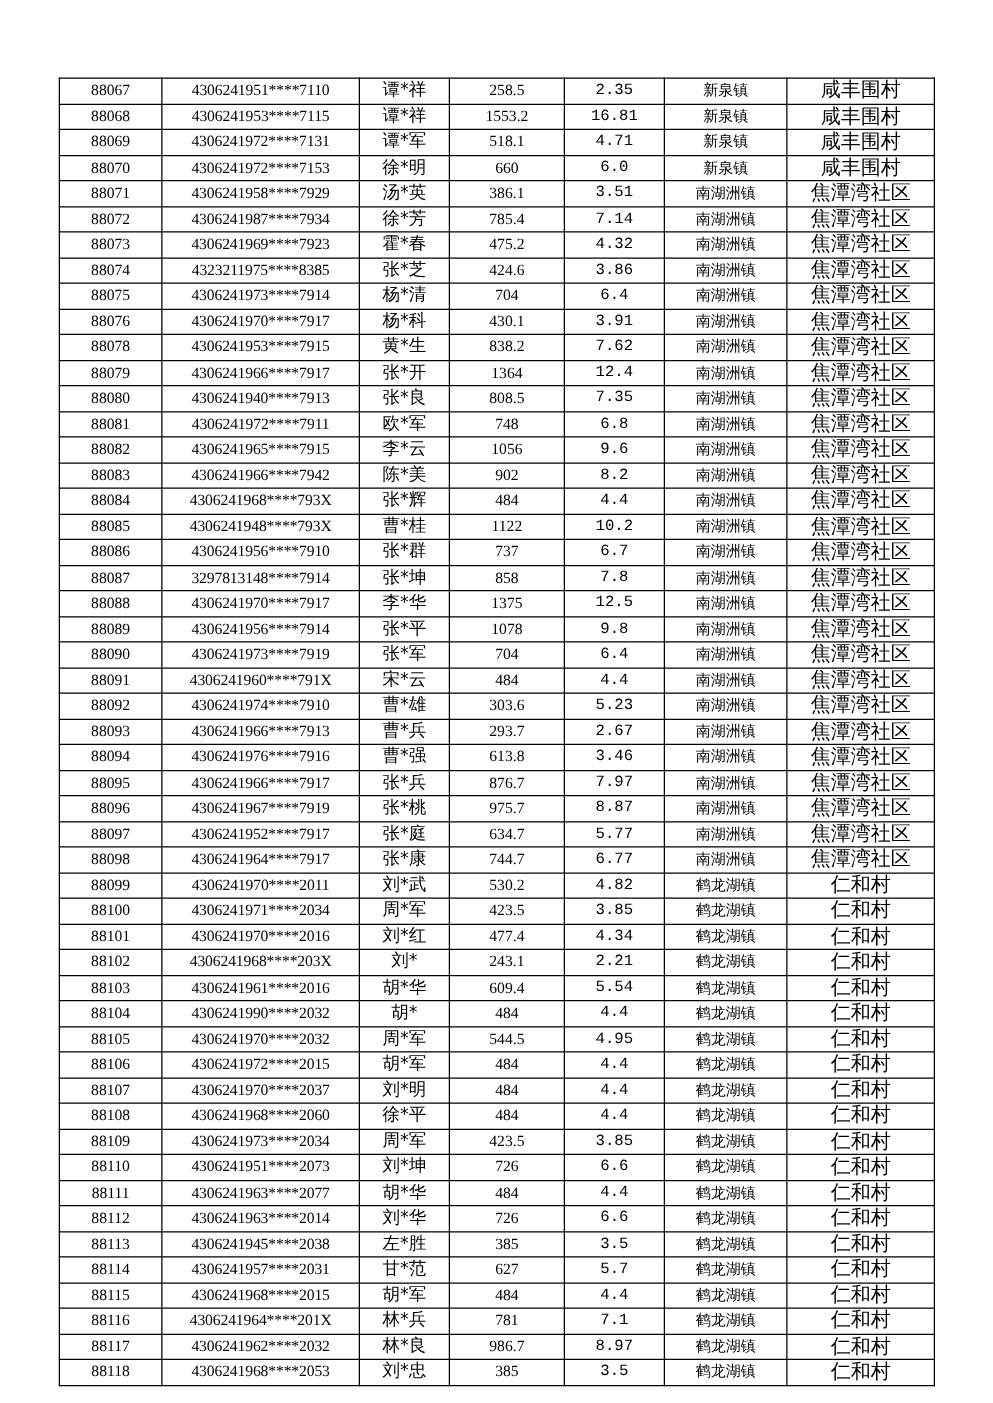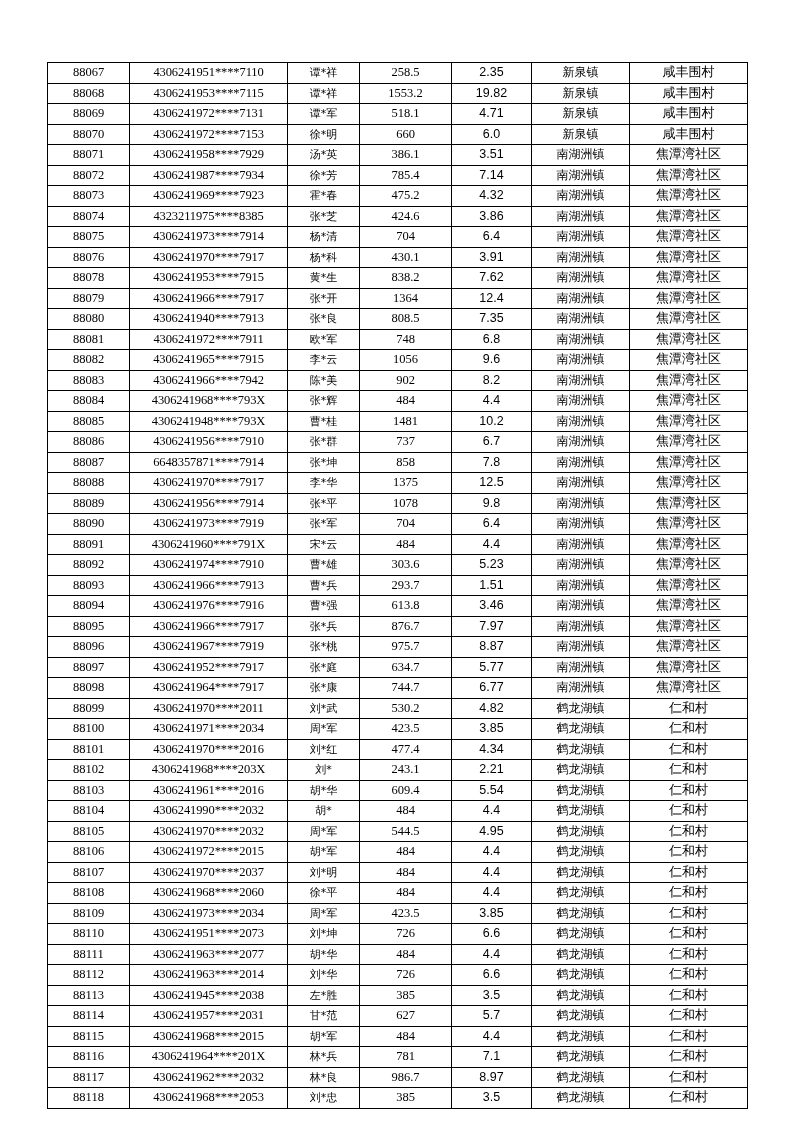--- a/index.html
+++ b/index.html
@@ -39,25 +39,25 @@
   col.c-seq   { width: 82px; }
   col.c-id    { width: 158px; }
   col.c-name  { width: 72px; }
   col.c-amt   { width: 92px; }
   col.c-rate  { width: 80px; }
   col.c-town  { width: 98px; }
   col.c-vill  { width: 118px; }
 
   td.seq  { font-family: "Liberation Serif", serif; }
   td.id   { font-family: "Liberation Serif", serif; letter-spacing: -0.1px; }
-  td.name { font-family: "DejaVu Sans", "Liberation Sans", sans-serif; font-size: 11px; }
+  td.name { font-family: "DejaVu Sans", "Liberation Sans", sans-serif; font-size: 14px; }
   td.amt  { font-family: "Liberation Serif", serif; }
-  td.rate { font-family: Liberation Sans, sans-serif; }
+  td.rate { font-family: Liberation Mono, monospace; }
   td.town { font-family: "DejaVu Sans", "Liberation Sans", sans-serif; font-size: 12px; }
-  td.vill { font-family: Liberation Mono, monospace; font-size: 13px; }
+  td.vill { font-family: Liberation Sans, sans-serif; font-size: 16px; }
 </style>
 </head>
 <body>
 
 <div class="page">
   <table class="data-table">
     <colgroup>
       <col class="c-seq">
       <col class="c-id">
       <col class="c-name">
@@ -74,21 +74,21 @@
           <td class="amt">258.5</td>
           <td class="rate">2.35</td>
           <td class="town">新泉镇</td>
           <td class="vill">咸丰围村</td>
         </tr>
         <tr>
           <td class="seq">88068</td>
           <td class="id">4306241953****7115</td>
           <td class="name">谭*祥</td>
           <td class="amt">1553.2</td>
-          <td class="rate">19.82</td>
+          <td class="rate">16.81</td>
           <td class="town">新泉镇</td>
           <td class="vill">咸丰围村</td>
         </tr>
         <tr>
           <td class="seq">88069</td>
           <td class="id">4306241972****7131</td>
           <td class="name">谭*军</td>
           <td class="amt">518.1</td>
           <td class="rate">4.71</td>
           <td class="town">新泉镇</td>
@@ -217,37 +217,37 @@
           <td class="name">张*辉</td>
           <td class="amt">484</td>
           <td class="rate">4.4</td>
           <td class="town">南湖洲镇</td>
           <td class="vill">焦潭湾社区</td>
         </tr>
         <tr>
           <td class="seq">88085</td>
           <td class="id">4306241948****793X</td>
           <td class="name">曹*桂</td>
-          <td class="amt">1481</td>
+          <td class="amt">1122</td>
           <td class="rate">10.2</td>
           <td class="town">南湖洲镇</td>
           <td class="vill">焦潭湾社区</td>
         </tr>
         <tr>
           <td class="seq">88086</td>
           <td class="id">4306241956****7910</td>
           <td class="name">张*群</td>
           <td class="amt">737</td>
           <td class="rate">6.7</td>
           <td class="town">南湖洲镇</td>
           <td class="vill">焦潭湾社区</td>
         </tr>
         <tr>
           <td class="seq">88087</td>
-          <td class="id">6648357871****7914</td>
+          <td class="id">3297813148****7914</td>
           <td class="name">张*坤</td>
           <td class="amt">858</td>
           <td class="rate">7.8</td>
           <td class="town">南湖洲镇</td>
           <td class="vill">焦潭湾社区</td>
         </tr>
         <tr>
           <td class="seq">88088</td>
           <td class="id">4306241970****7917</td>
           <td class="name">李*华</td>
@@ -290,21 +290,21 @@
           <td class="amt">303.6</td>
           <td class="rate">5.23</td>
           <td class="town">南湖洲镇</td>
           <td class="vill">焦潭湾社区</td>
         </tr>
         <tr>
           <td class="seq">88093</td>
           <td class="id">4306241966****7913</td>
           <td class="name">曹*兵</td>
           <td class="amt">293.7</td>
-          <td class="rate">1.51</td>
+          <td class="rate">2.67</td>
           <td class="town">南湖洲镇</td>
           <td class="vill">焦潭湾社区</td>
         </tr>
         <tr>
           <td class="seq">88094</td>
           <td class="id">4306241976****7916</td>
           <td class="name">曹*强</td>
           <td class="amt">613.8</td>
           <td class="rate">3.46</td>
           <td class="town">南湖洲镇</td>

